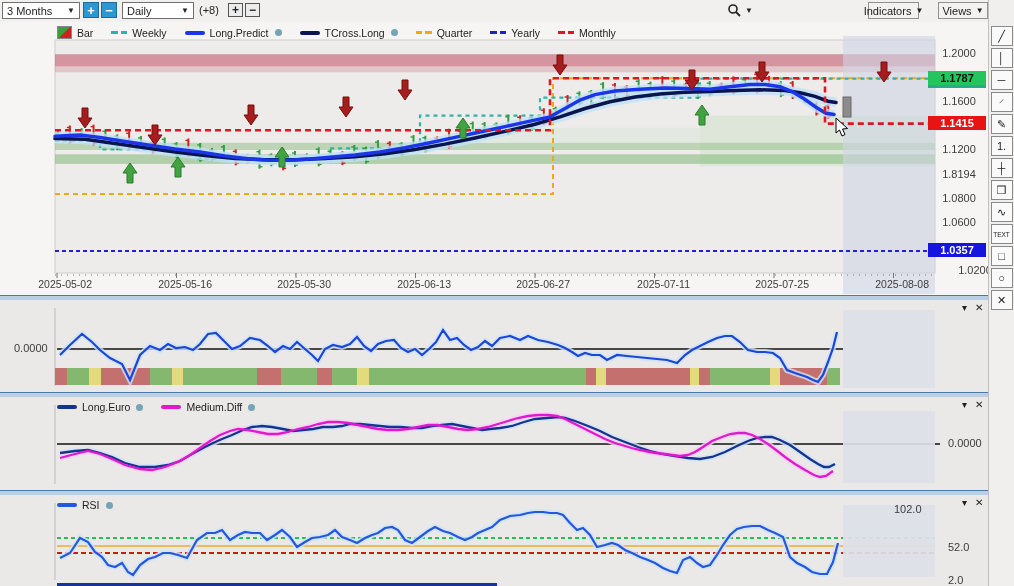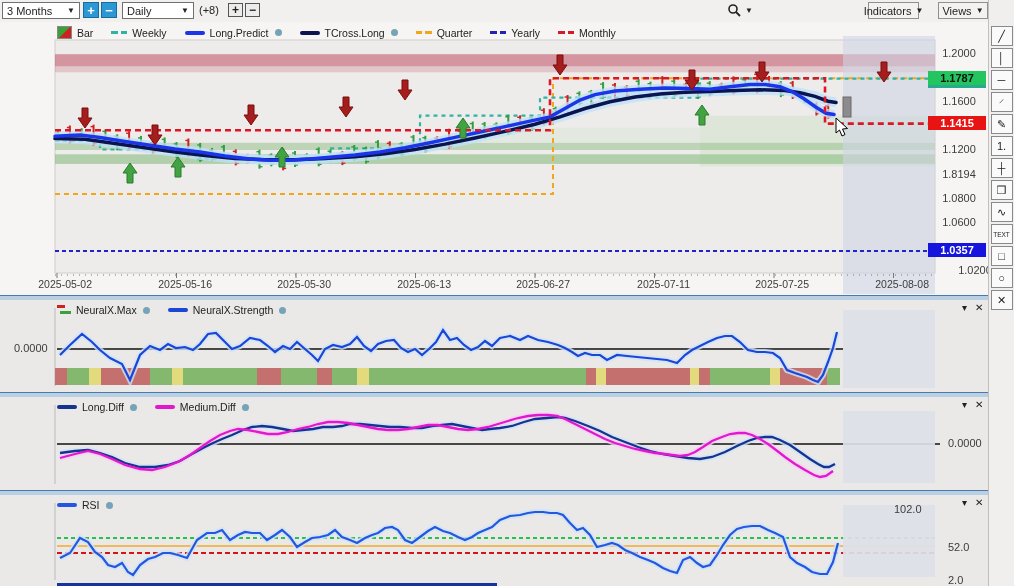--- a/index.html
+++ b/index.html
@@ -391,35 +391,20 @@
         <div class="datelab" style="left: 500px; top: 256px;">2025-06-27</div>
         <div class="datelab" style="left: 620px; top: 256px;">2025-07-11</div>
         <div class="datelab" style="left: 739px; top: 256px;">2025-07-25</div>
         <div class="datelab" style="left: 859px; top: 256px;">2025-08-08</div>
       </div>
   </div>
 
   <div class="divider" style="top:295px;"></div>
 
   <div class="panel" id="p-neural">
-    <div class="legend" id="neural-legend">
-        <div class="litem">
-          <span class="sw-nmax">
-            <b></b>
-            <u></u>
-          </span>
-          <span>NeuralX.Max</span>
-          <span class="ldot"></span>
-        </div>
-        <div class="litem">
-          <span class="sw-line" style="background: rgb(27, 70, 216);"></span>
-          <span>NeuralX.Strength</span>
-          <span class="ldot"></span>
-        </div>
-      </div>
     <span class="panlab" style="left:14px;top:42px;">0.0000</span>
     <svg id="neural-svg" width="988" height="92">
         <line x1="55" y1="8" x2="55" y2="86" stroke="#bbb"></line>
         <rect x="55" y="68" width="12" height="17" fill="#c4706e"></rect>
         <rect x="67" y="68" width="22" height="17" fill="#84b86e"></rect>
         <rect x="89" y="68" width="12" height="17" fill="#e3da7d"></rect>
         <rect x="101" y="68" width="49" height="17" fill="#c4706e"></rect>
         <rect x="150" y="68" width="22" height="17" fill="#84b86e"></rect>
         <rect x="172" y="68" width="11" height="17" fill="#e3da7d"></rect>
         <rect x="183" y="68" width="74" height="17" fill="#84b86e"></rect>
@@ -448,21 +433,21 @@
       <span>✕</span>
     </div>
   </div>
 
   <div class="divider" style="top:392px;"></div>
 
   <div class="panel" id="p-diff">
     <div class="legend" id="diff-legend">
         <div class="litem">
           <span class="sw-line" style="background: rgb(22, 51, 143);"></span>
-          <span>Long.Diff</span>
+          <span>Long.Euro</span>
           <span class="ldot"></span>
         </div>
         <div class="litem">
           <span class="sw-line" style="background: rgb(226, 24, 207);"></span>
           <span>Medium.Diff</span>
           <span class="ldot"></span>
         </div>
       </div>
     <span class="panlab" style="left:948px;top:40px;">0.0000</span>
     <svg id="diff-svg" width="988" height="93">

